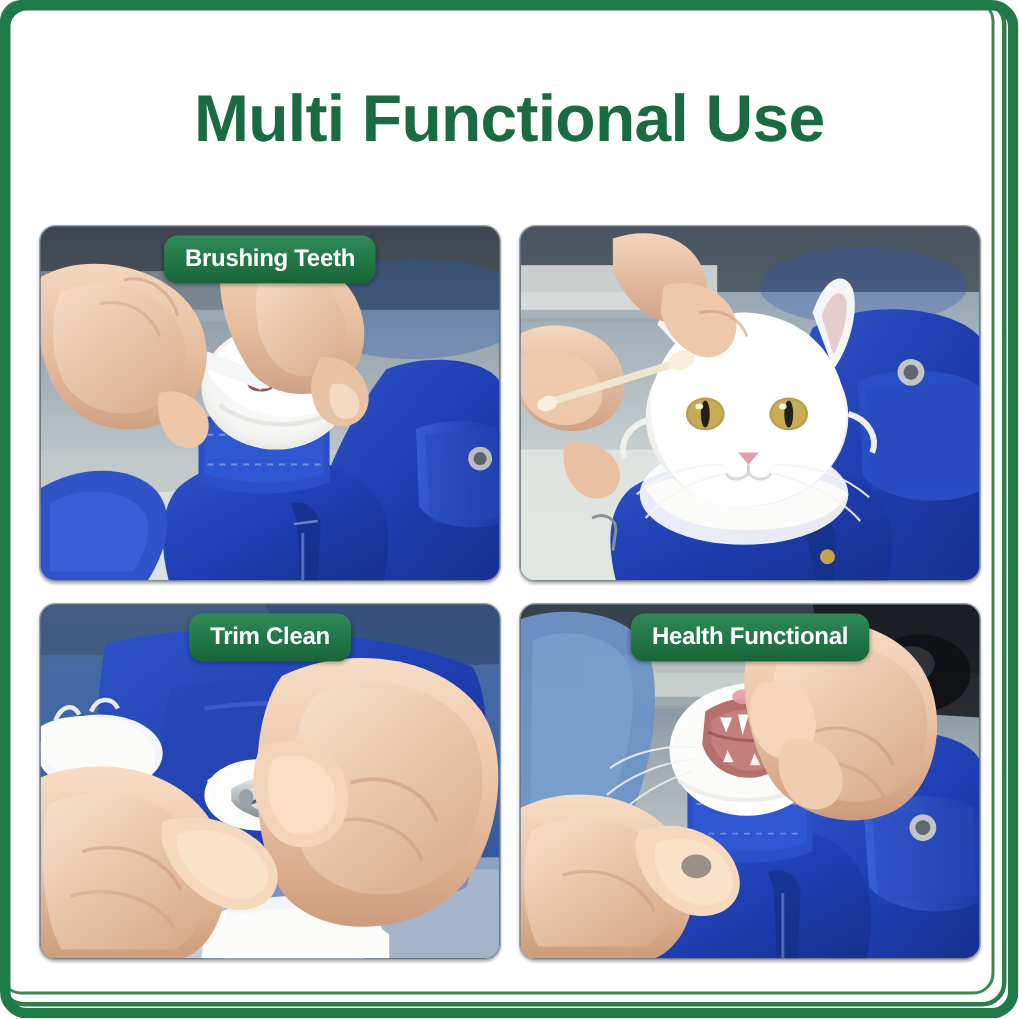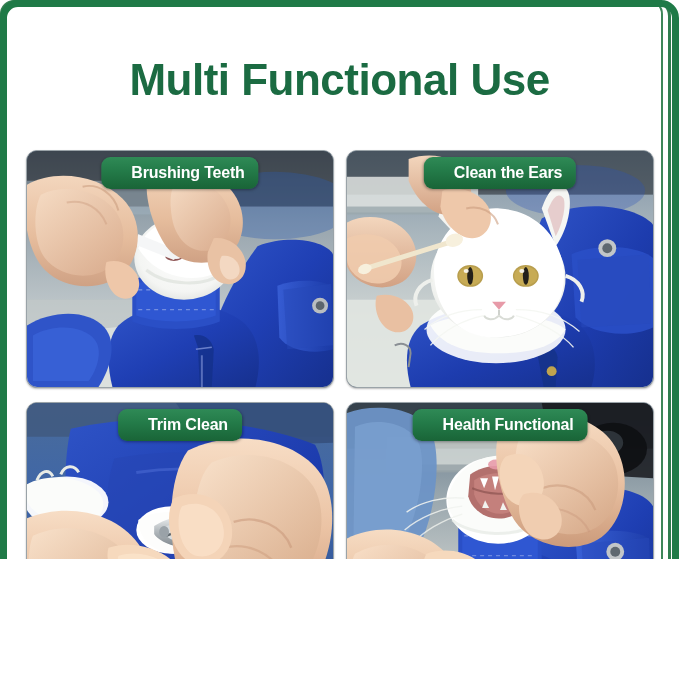--- a/index.html
+++ b/index.html
@@ -3,21 +3,21 @@
 <meta charset="utf-8">
 <style>
   html, body {
     margin: 0;
     padding: 0;
     background: #ffffff;
   }
   #page {
     position: relative;
     width: 679px;
-    height: 559px;
+    height: 679px;
     background: #ffffff;
     font-family: "Liberation Sans", sans-serif;
     overflow: hidden;
   }
 
   
   .frame-line {
     position: absolute;
     pointer-events: none;
     border-style: solid;
@@ -109,21 +109,21 @@
     width: 100%;
     height: 100%;
   }
 
   
   .caption {
     position: absolute;
     top: 6px;
     left: 50%;
     transform: translateX(-50%);
-    padding: 6px 14px 7px 30px;
+    padding: 6px 14px 7px 14px;
     border-radius: 9px;
     background: linear-gradient(180deg, #2f8a56 0%, #237a48 45%, #196437 100%);
     color: #ffffff;
     font-size: 16px;
     font-weight: bold;
     line-height: 19px;
     white-space: nowrap;
     box-shadow: 0 1px 3px rgba(0,0,0,0.35);
     letter-spacing: -0.2px;
     z-index: 3;
@@ -318,21 +318,20 @@
 
             <path d="M0 72 C20 62 48 66 62 84 C76 102 70 126 52 134 C30 144 2 132 -2 110 Z" fill="url(#p2skin)"></path>
             <path d="M0 88 C18 80 40 84 50 98 C60 112 54 128 40 132 C22 138 2 126 0 110 Z" fill="#f0cbad" opacity="0.9"></path>
             <path d="M30 146 C46 142 62 150 66 162 C70 176 58 186 46 182 C32 178 26 158 30 146 Z" fill="#e9c0a2"></path>
 
             <path d="M20 118 L104 92" stroke="#f0e6cd" stroke-width="5" stroke-linecap="round"></path>
             <ellipse cx="108" cy="90" rx="9" ry="6.5" fill="#f7f0dd" transform="rotate(-18 108 90)"></ellipse>
             <ellipse cx="18" cy="119" rx="7" ry="5" fill="#f7f0dd" transform="rotate(-18 18 119)"></ellipse>
           </svg>
         </div>
-        <div class="caption">Clean the Ears</div>
       </div>
 
       <div class="panel">
         <div class="photo">
           <svg viewBox="0 0 308 238" preserveAspectRatio="none" aria-hidden="true">
             <defs>
               <linearGradient id="p3bg" x1="0" y1="0" x2="0" y2="1">
                 <stop offset="0" stop-color="#4a6c9a"></stop>
                 <stop offset="0.4" stop-color="#3f66a8"></stop>
                 <stop offset="1" stop-color="#2c4f92"></stop>

